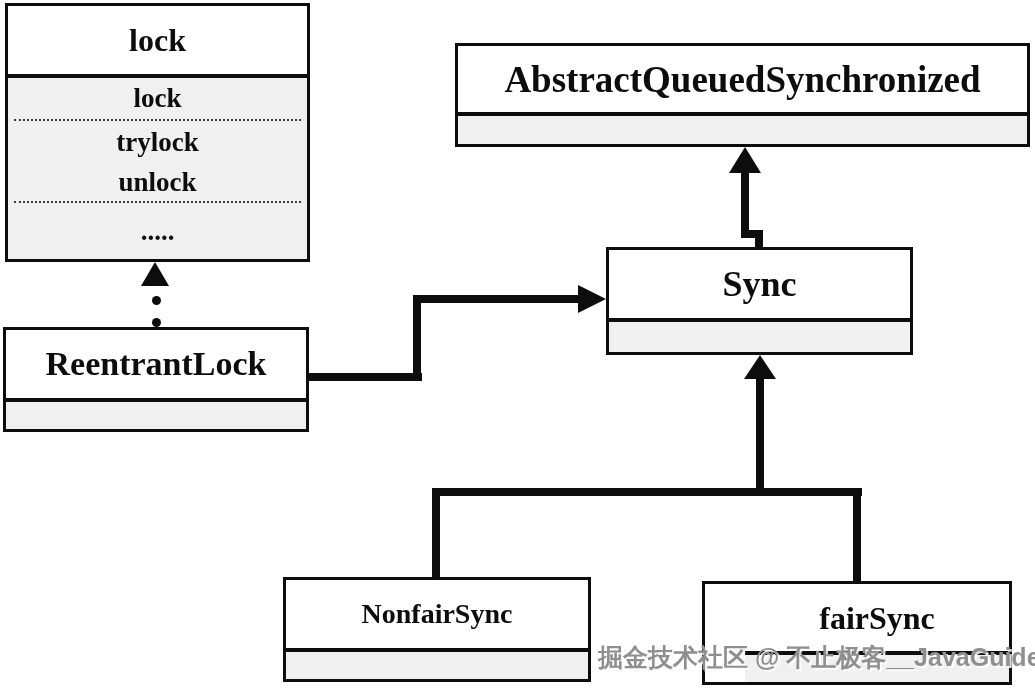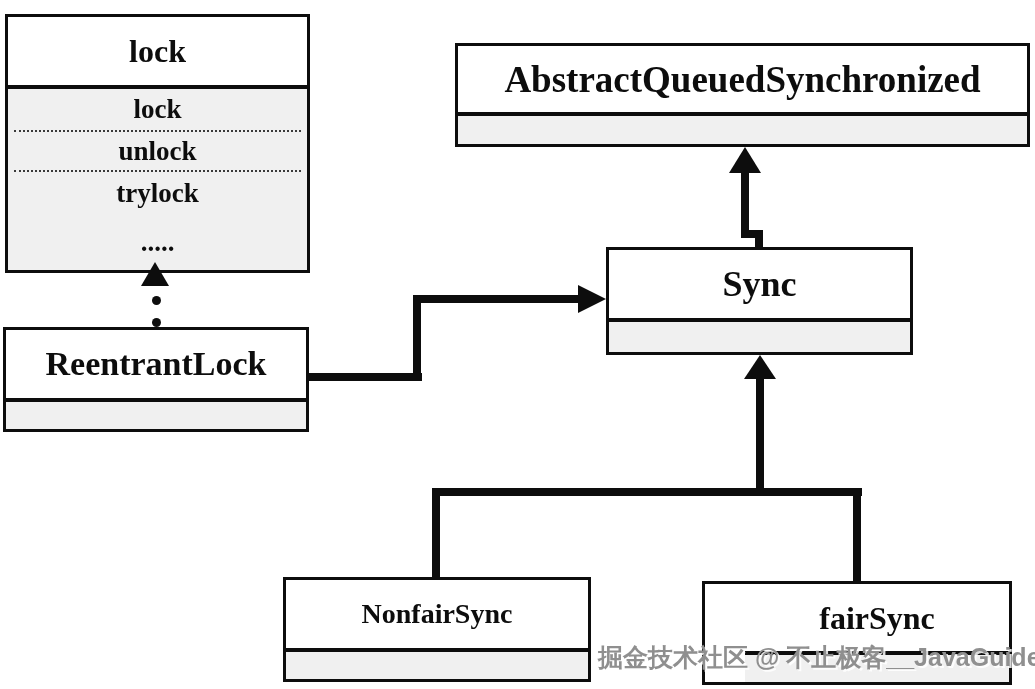--- a/index.html
+++ b/index.html
@@ -41,26 +41,26 @@
     font-family:"Liberation Sans","DejaVu Sans",sans-serif;font-weight:bold;
     font-size:25px;color:#8f8f8f;text-shadow:2px 2px 0 rgba(255,255,255,0.85);
     line-height:1;
   }
 </style>
 </head>
 <body>
 
 <div id="stage">
 
-  <div class="uml-box" style="left:5px;top:14px;width:305px;height:259px;">
+  <div class="uml-box" style="left:5px;top:3px;width:305px;height:259px;">
     <div class="uml-title" style="height:72px;font-size:32px;">lock</div>
     <div class="uml-body">
       <div class="uml-method sep" style="height:43px;">lock</div>
+      <div class="uml-method" style="height:42px;">trylock</div>
       <div class="uml-method sep" style="height:40px;">unlock</div>
-      <div class="uml-method" style="height:42px;">trylock</div>
       <div class="uml-method" style="flex:1;">.....</div>
     </div>
   </div>
 
   <div class="uml-box" style="left:455px;top:43px;width:575px;height:104px;">
     <div class="uml-title" style="height:70px;font-size:37px;">AbstractQueuedSynchronized</div>
     <div class="uml-body"></div>
   </div>
 
   <div class="uml-box" style="left:606px;top:247px;width:307px;height:108px;">

